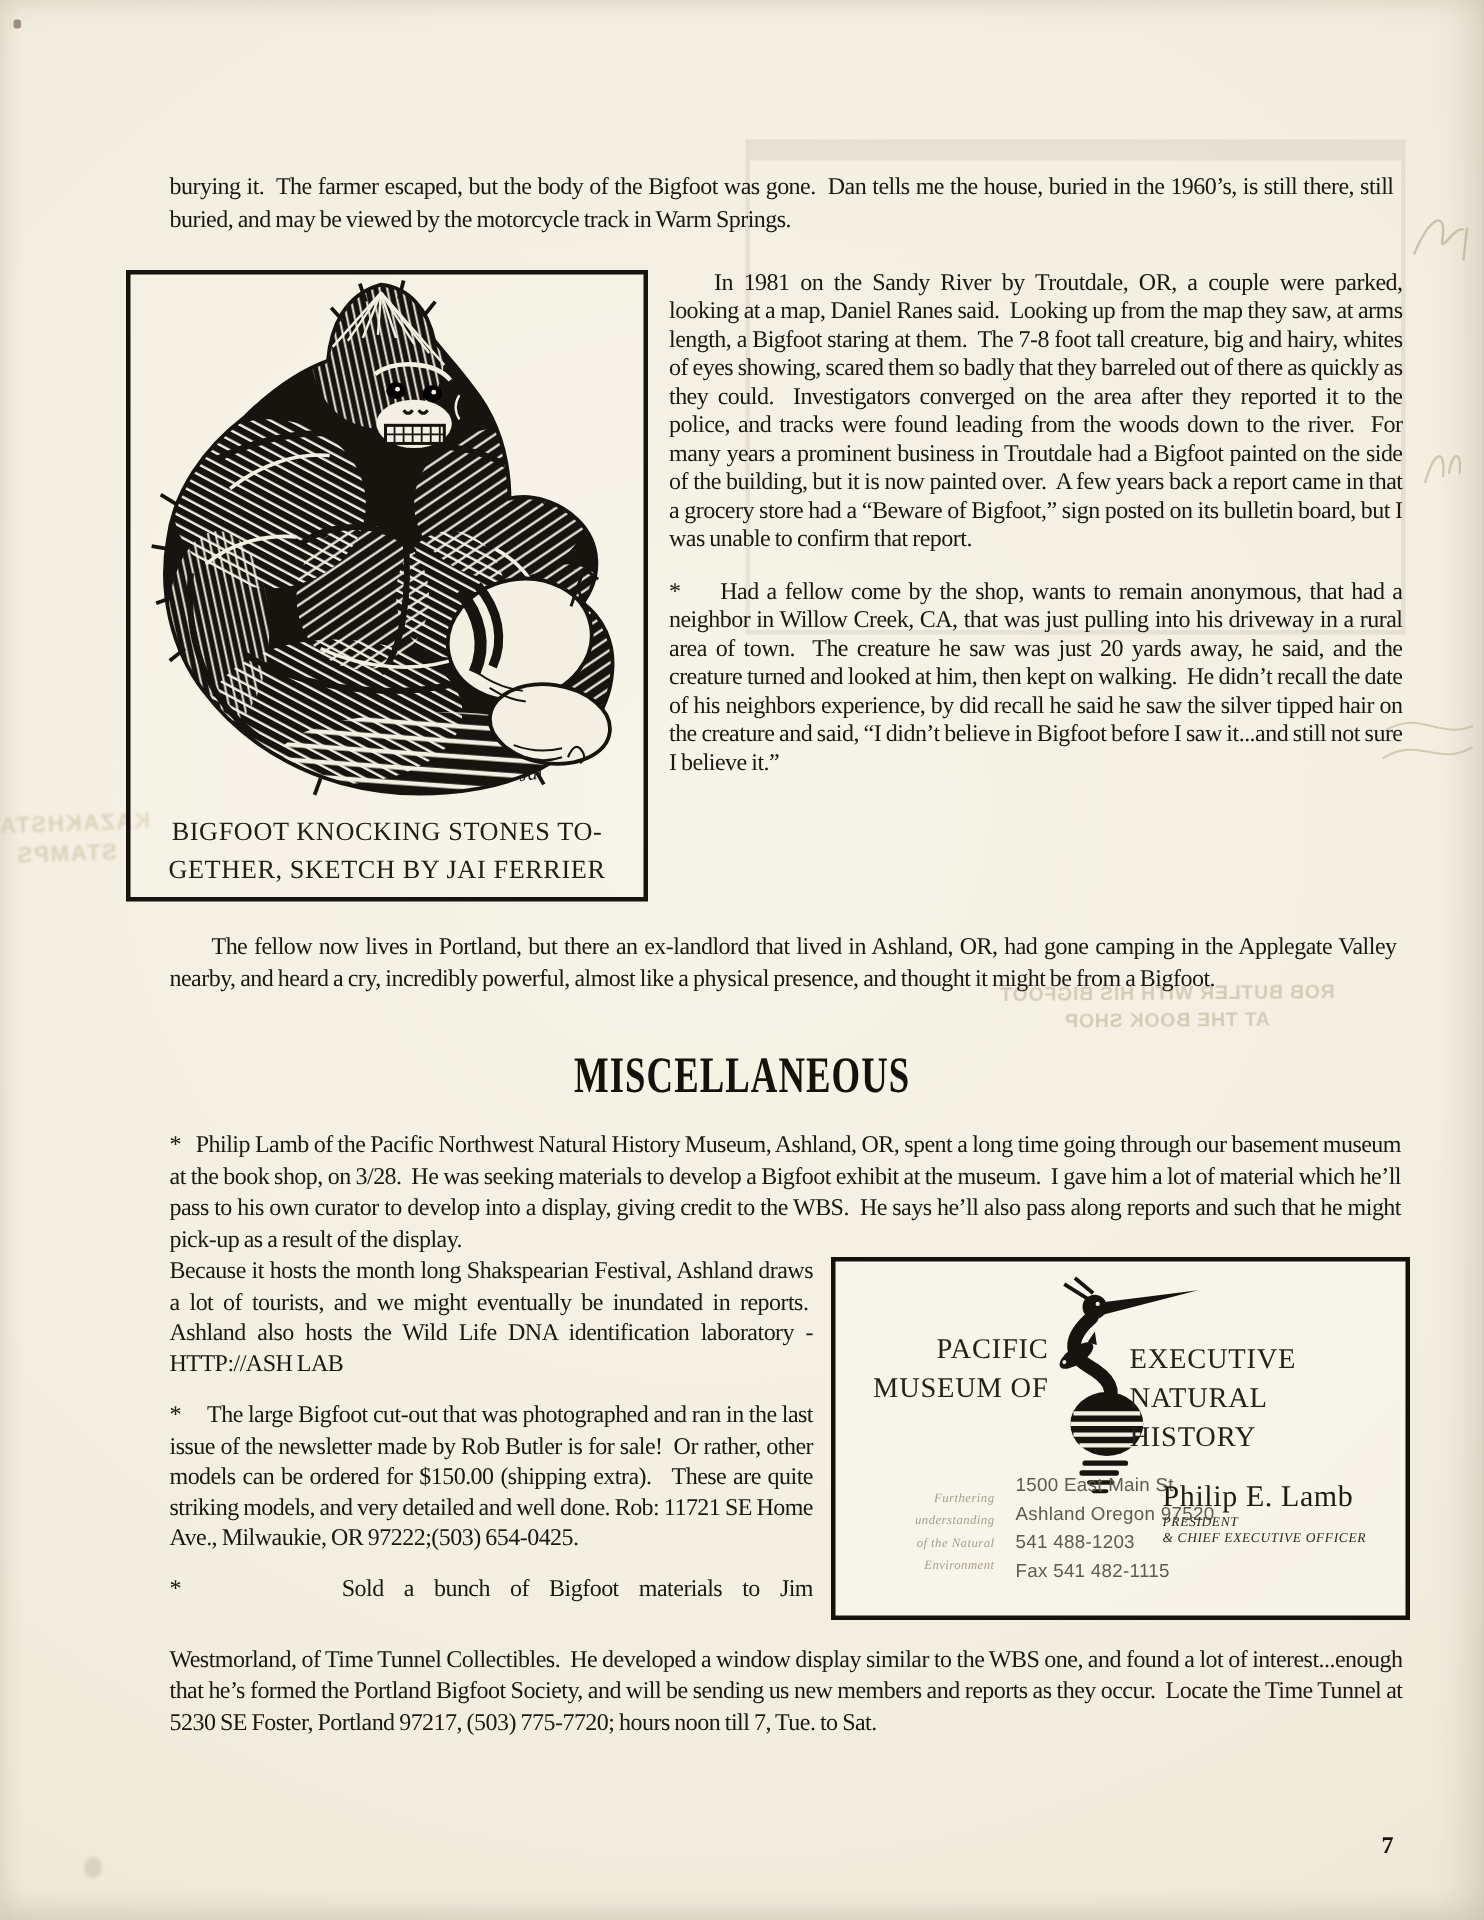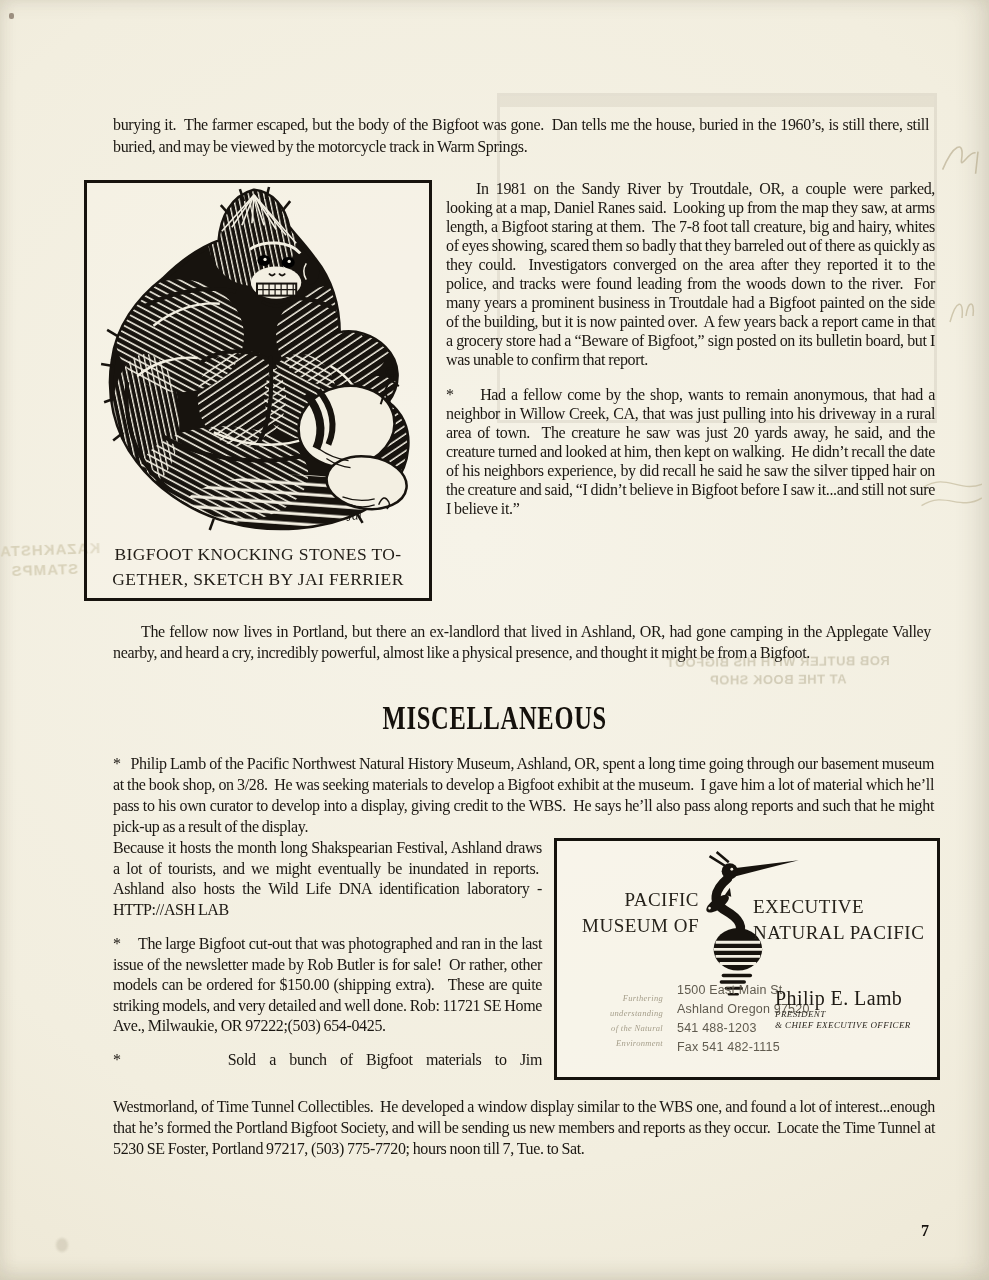--- a/index.html
+++ b/index.html
@@ -274,21 +274,21 @@
           <rect x="33" y="136" width="18" height="3" rx="1.5"></rect>
           <rect x="36" y="142" width="11" height="2.5" rx="1.2"></rect>
         </g>
       </svg>
       <div class="brand-left">
         <div>PACIFIC</div>
         <div>MUSEUM OF</div>
       </div>
       <div class="brand-right">
         <div>EXECUTIVE</div>
-        <div>NATURAL PACIFIC</div>
+        <div>NATURAL HISTORY</div>
       </div>
       <div class="tagline">
         <div>Furthering</div>
         <div>understanding</div>
         <div>of the Natural</div>
         <div>Environment</div>
       </div>
       <div class="address">
         <div>1500 East Main St</div>
         <div>Ashland Oregon 97520</div>

